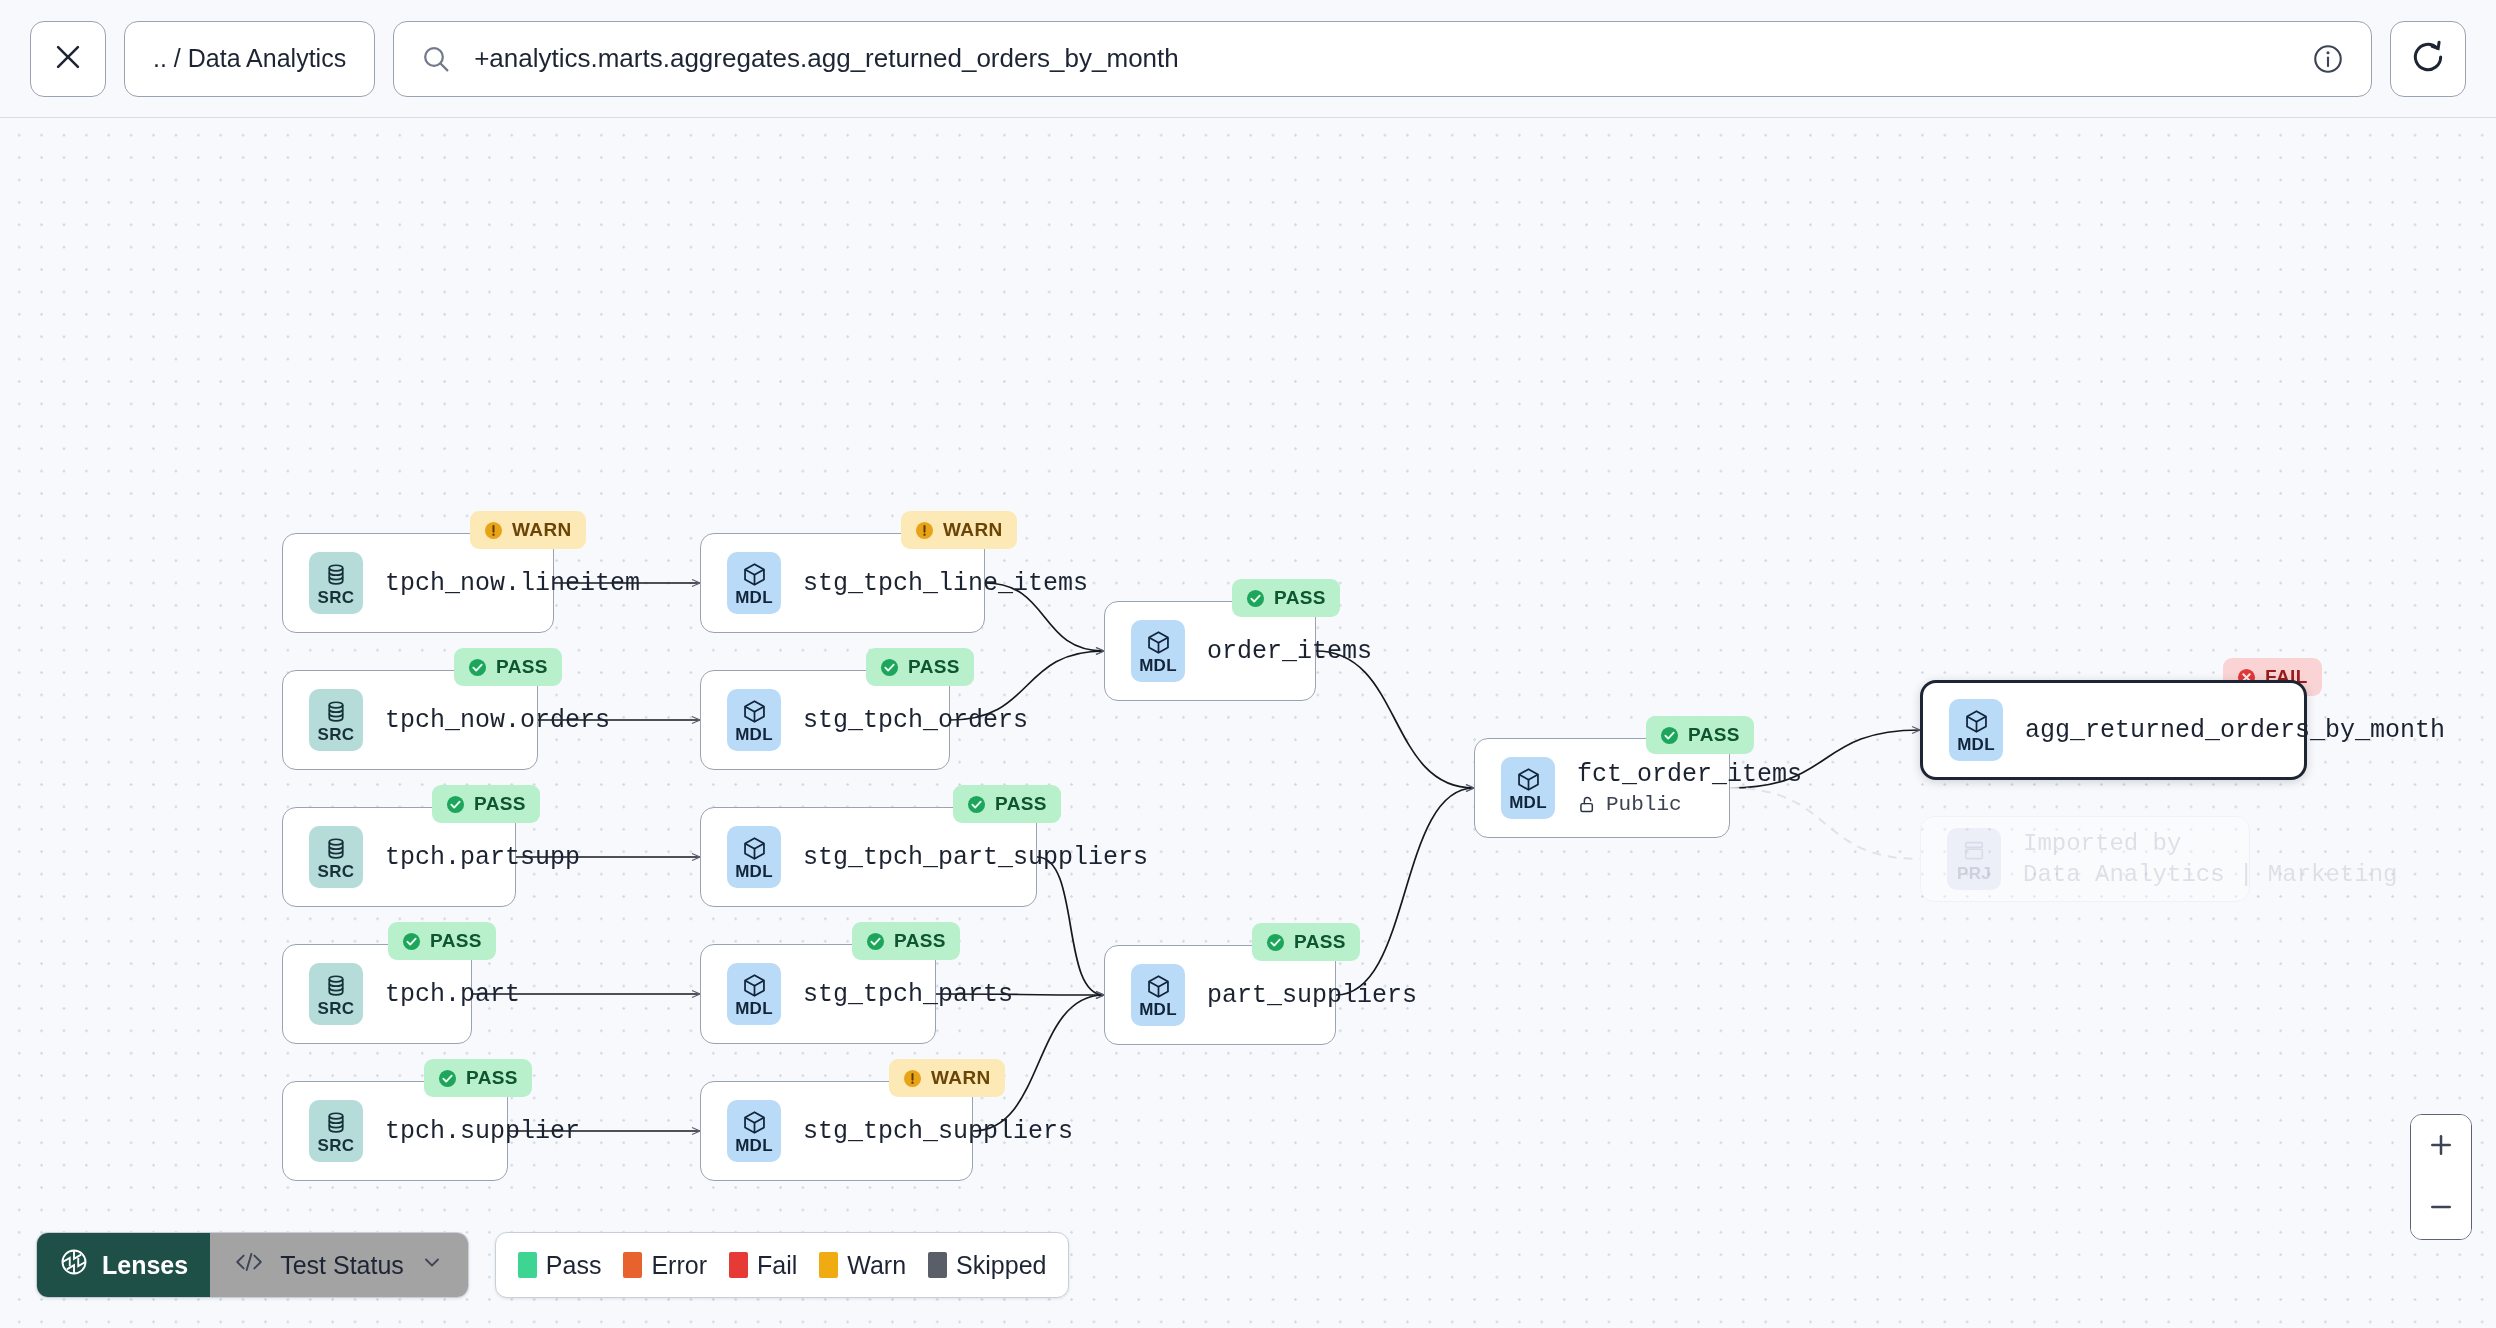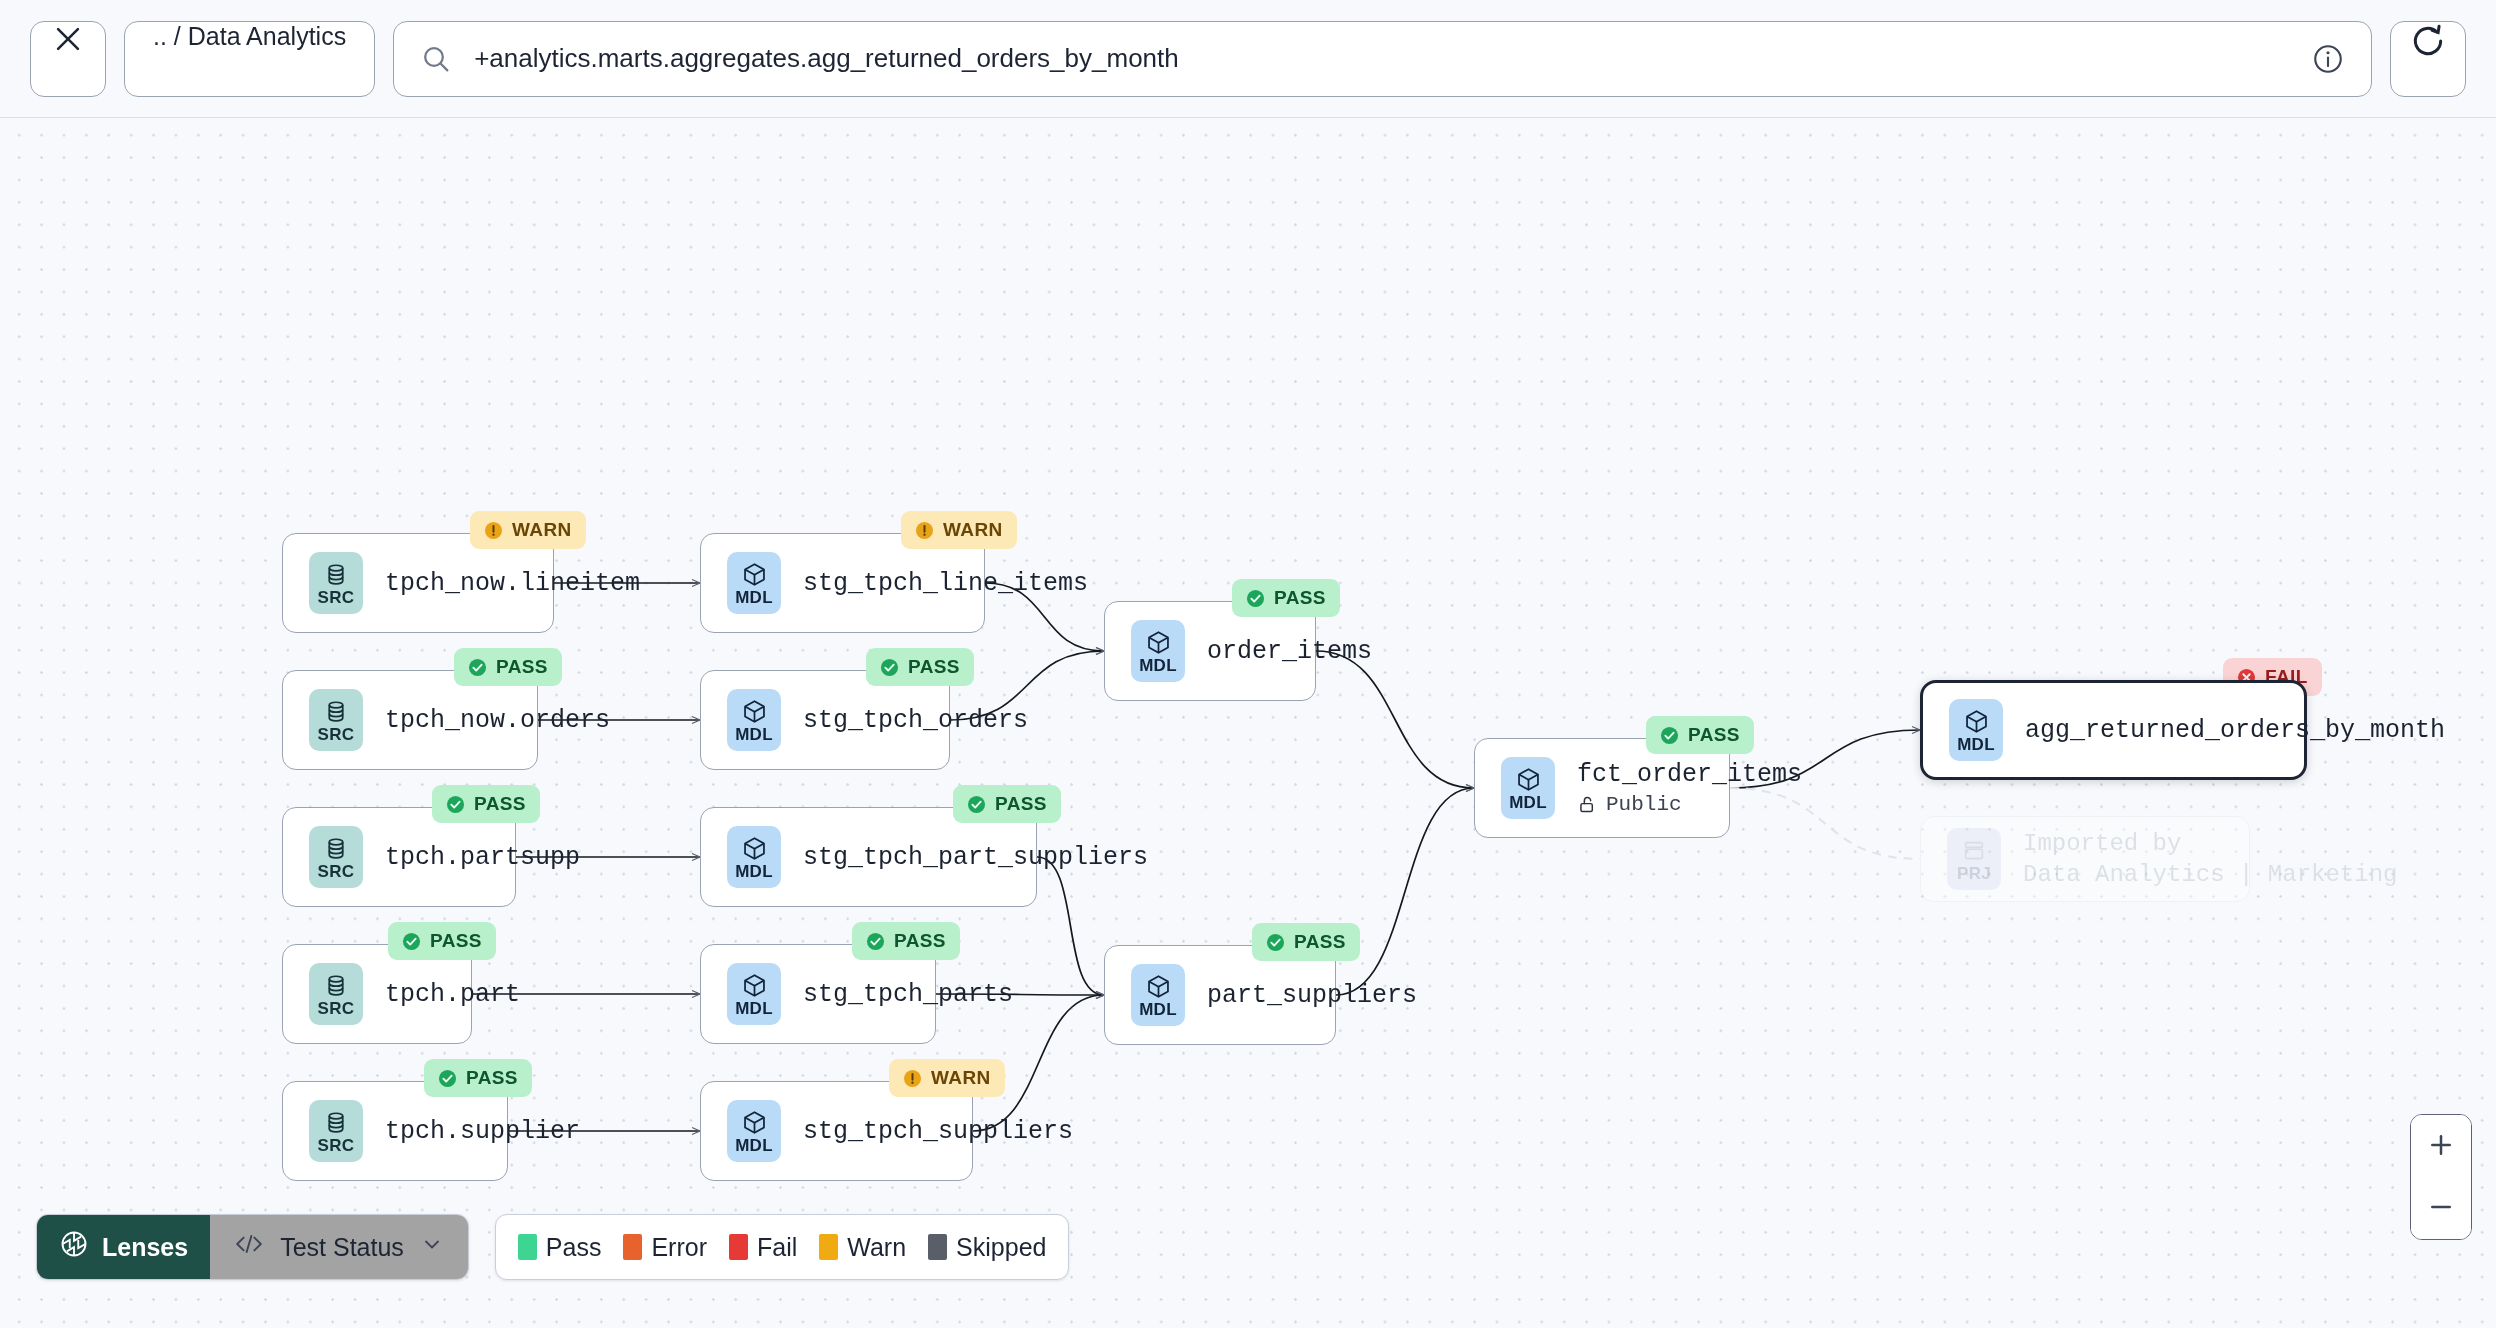--- a/index.html
+++ b/index.html
@@ -19,21 +19,21 @@
     display: flex; align-items: center;
     padding: 0 30px;
     gap: 18px;
     z-index: 40;
   }
   .tb-btn {
     height: 76px; min-width: 76px;
     background: #ffffff;
     border: 1.5px solid #9aa3b2;
     border-radius: 14px;
-    display: flex; align-items: flex-start; justify-content: center;
+    display: flex; align-items: center; justify-content: center;
     cursor: pointer;
     flex: none;
   }
   #close-btn svg { width: 34px; height: 34px; }
   #breadcrumb-btn {
     padding: 0 28px;
     font-size: 25px;
     color: #1d2433;
     white-space: nowrap;
   }
@@ -134,21 +134,21 @@
     z-index: 12;
     cursor: pointer;
   }
   .badge .dot-ico { width: 19px; height: 19px; display:flex; }
   .badge-pass { background: #b7f0cb; color: #0e5630; }
   .badge-warn { background: #fde9b6; color: #6b4505; }
   .badge-fail { background: #fad4d4; color: #9b1c1c; }
 
   
   #bottombar {
-    position: absolute; left: 36px; bottom: 48px;
+    position: absolute; left: 36px; bottom: 30px;
     display: flex; align-items: center; gap: 26px;
     z-index: 30;
   }
   #lenses-group {
     display: flex; align-items: stretch;
     height: 66px;
     border-radius: 12px;
     overflow: hidden;
     border: 1.5px solid #c8cfda;
     background: #fff;

